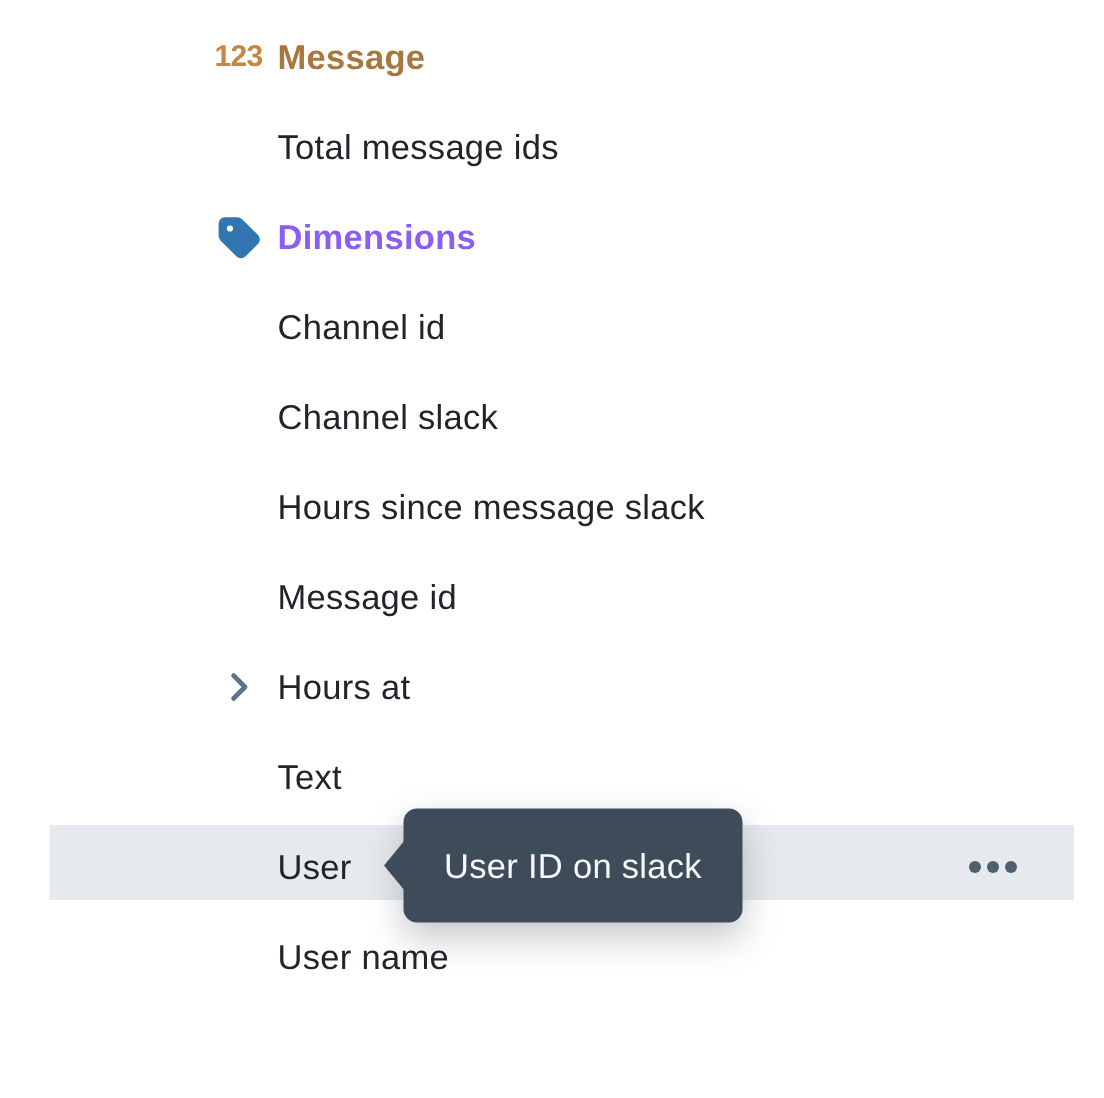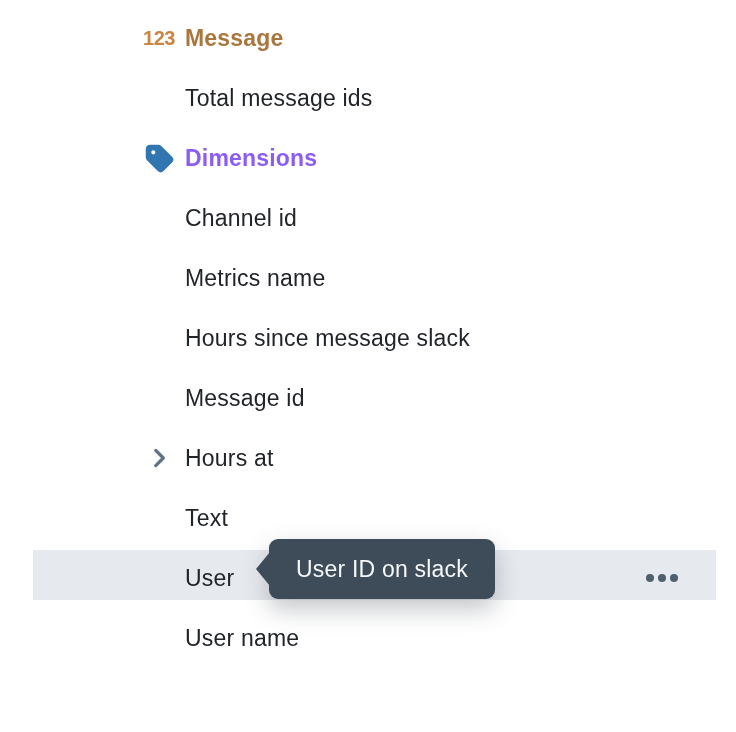--- a/index.html
+++ b/index.html
@@ -76,21 +76,21 @@
     width: 8px;
     height: 8px;
     border-radius: 50%;
     background: #4E5F6D;
   }
   
   .tooltip {
     position: absolute;
     left: 236px;
     top: -9px;
-    height: 60px;
+    height: 76px;
     background: #3E4C59;
     color: #F5F7F9;
     border-radius: 9px;
     display: flex;
     align-items: center;
     padding: 0 27px;
     font-size: 23px;
     white-space: nowrap;
     box-shadow: 0 10px 24px rgba(55, 65, 75, 0.30);
     z-index: 5;
@@ -131,21 +131,21 @@
         </svg>
       </span>
       <span class="label">Dimensions</span>
     </div>
 
     <div class="row">
       <span class="label">Channel id</span>
     </div>
 
     <div class="row">
-      <span class="label">Metrics name</span>
+      <span class="label">Channel slack</span>
     </div>
 
     <div class="row">
       <span class="label">Hours since message slack</span>
     </div>
 
     <div class="row">
       <span class="label">Message id</span>
     </div>
 

